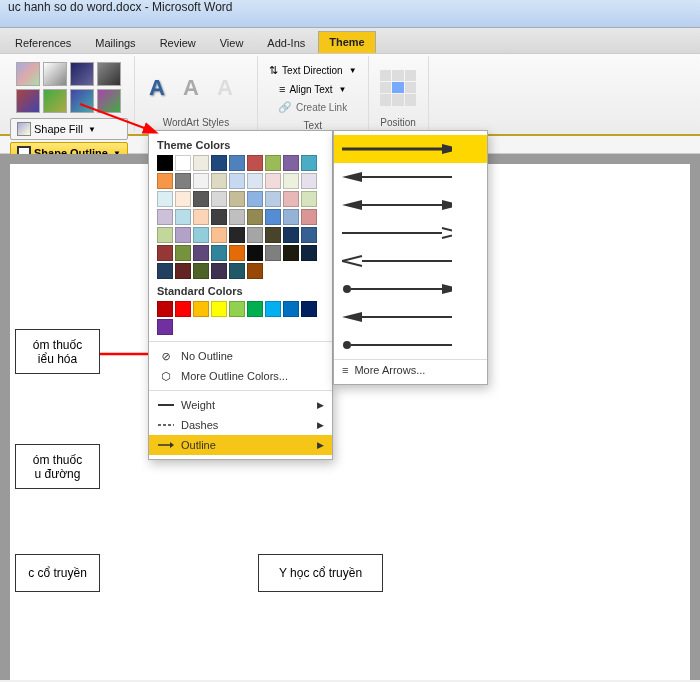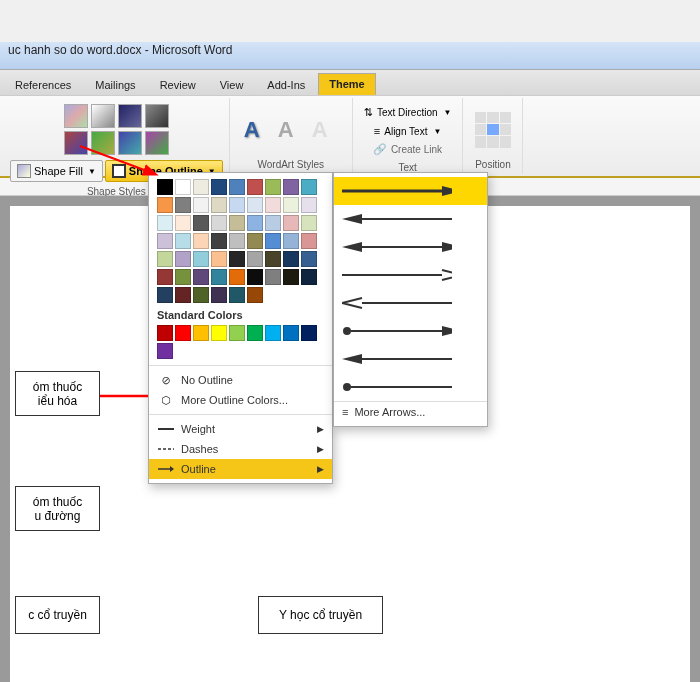--- a/index.html
+++ b/index.html
@@ -3,26 +3,25 @@
   <meta charset="utf-8">
   <style>
     * { box-sizing: border-box; margin: 0; padding: 0; }
     body { font-family: 'Segoe UI', Tahoma, Arial, sans-serif; font-size: 12px; background: #f0f0f0; overflow: hidden; width: 700px; height: 682px; }
 
     
     .title-bar {
       background: linear-gradient(to bottom, #d4e4f7, #b8d0ef);
       height: 28px;
       display: flex;
-      align-items: flex-end;
-      padding: 12px 8px;
+      align-items: flex-start;
+      padding: 0 8px;
       border-bottom: 1px solid #aaa;
       font-size: 12px;
       color: #222;
-      margin-top: 42px;
     }
 
     
     .ribbon-tabs {
       background: linear-gradient(to bottom, #e8e8e8, #d8d8d8);
       height: 26px;
       display: flex;
       align-items: flex-end;
       padding: 0 4px;
       border-bottom: 1px solid #ccc;
@@ -304,21 +303,21 @@
         <div style="width:24px;height:24px;background:linear-gradient(135deg,#fff,#888);border:1px solid #aaa;"></div>
         <div style="width:24px;height:24px;background:linear-gradient(135deg,#226,#669);border:1px solid #aaa;"></div>
         <div style="width:24px;height:24px;background:linear-gradient(135deg,#888,#333);border:1px solid #aaa;"></div>
       </div>
       <div style="display:flex; gap:3px;">
         <div style="width:24px;height:24px;background:linear-gradient(135deg,#a44,#44a);border:1px solid #aaa;"></div>
         <div style="width:24px;height:24px;background:linear-gradient(135deg,#4a4,#aa4);border:1px solid #aaa;"></div>
         <div style="width:24px;height:24px;background:linear-gradient(135deg,#44a,#4aa);border:1px solid #aaa;"></div>
         <div style="width:24px;height:24px;background:linear-gradient(135deg,#a4a,#4a4);border:1px solid #aaa;"></div>
       </div>
-      <div style="display:flex; flex-direction:row; gap:2px; margin-top:2px;">
+      <div style="display:flex; flex-direction:column; gap:2px; margin-top:2px;">
         <div class="shape-fill-btn">
           <span style="display:inline-block;width:14px;height:14px;background:linear-gradient(135deg,#aad,#ffd);border:1px solid #888;"></span>
           <span>Shape Fill</span>
           <span class="dropdown-arrow">▼</span>
         </div>
         <div class="shape-outline-btn">
           <span style="display:inline-block;width:14px;height:14px;border:2.5px solid #333;background:#fff;"></span>
           <span>Shape Outline</span>
           <span class="dropdown-arrow">▼</span>
         </div>
@@ -372,20 +371,21 @@
           <div style="background:#ddd;"></div>
             <div style="background:#ddd;"></div>
             <div style="background:#ddd;"></div>
         </div>
       </div>
     </div>
     <div class="ribbon-group-label">Position</div>
   </div>
 
   <div class="dropdown-panel">
+    <div class="dropdown-section-title">Theme Colors</div>
     <div class="color-grid" id="theme-colors-grid">
     <div class="color-swatch" style="background: rgb(0, 0, 0);"></div>
         <div class="color-swatch" style="background: rgb(255, 255, 255);"></div>
         <div class="color-swatch" style="background: rgb(238, 236, 225);"></div>
         <div class="color-swatch" style="background: rgb(31, 73, 125);"></div>
         <div class="color-swatch" style="background: rgb(79, 129, 189);"></div>
         <div class="color-swatch" style="background: rgb(192, 80, 77);"></div>
         <div class="color-swatch" style="background: rgb(155, 187, 89);"></div>
         <div class="color-swatch" style="background: rgb(128, 100, 162);"></div>
         <div class="color-swatch" style="background: rgb(75, 172, 198);"></div>

